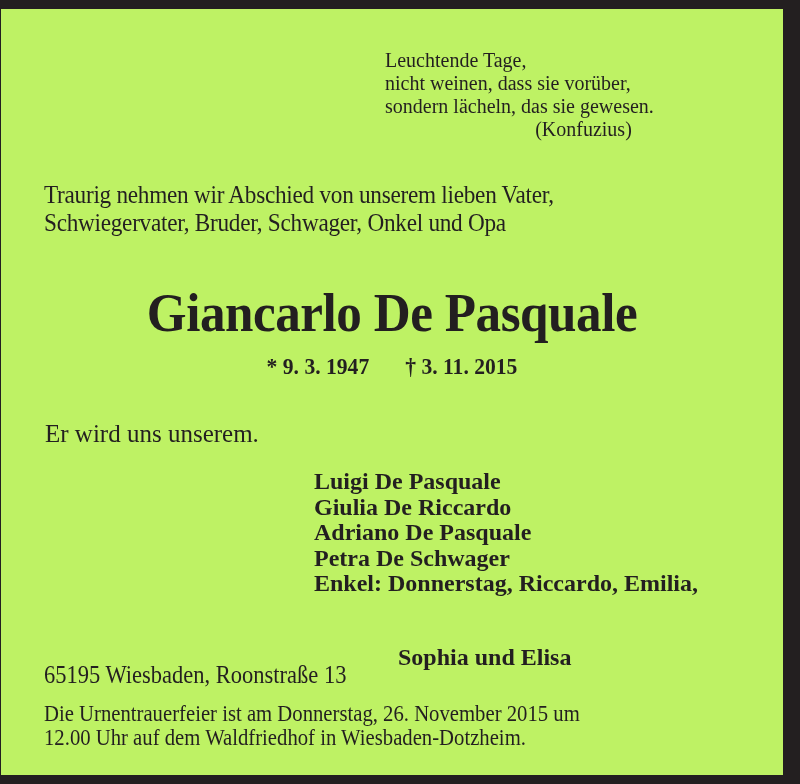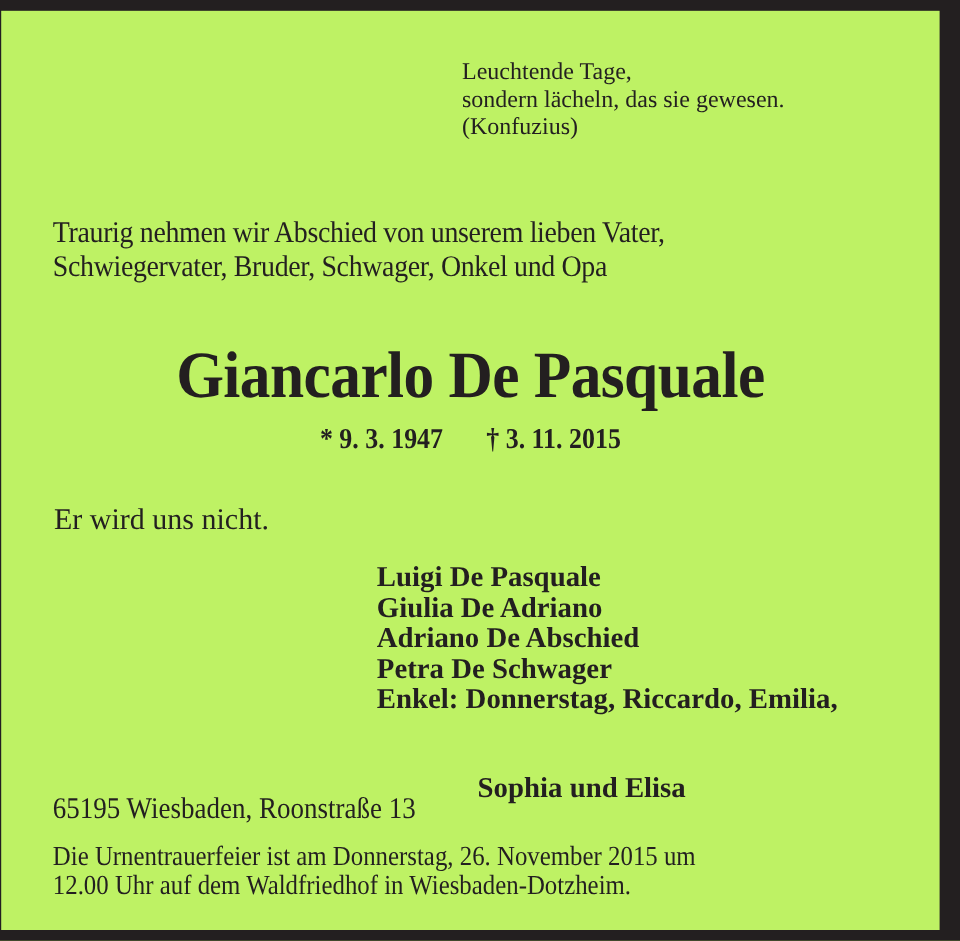--- a/index.html
+++ b/index.html
@@ -1,57 +1,58 @@
 <!DOCTYPE html>
 <html><head>
 <meta charset="utf-8">
 <style>
   html, body { margin:0; padding:0; }
   body { width:800px; height:784px; background:#231f20; position:relative; overflow:hidden; }
   .card { position:absolute; left:1px; top:9px; width:782px; height:766px; background:#bef264; color:#231f20; font-family:"Liberation Serif", serif; }
   .quote { position:absolute; left:384px; top:40px; font-size:20px; line-height:23px; }
-  .quote .attr { display:block; padding-right:22px; }
+  .quote .attr { display:block; text-align:right; padding-right:22px; }
   .intro { position:absolute; left:43px; top:172px; font-size:25px; line-height:28px; letter-spacing:-0.3px; transform:scaleX(0.93); transform-origin:left top; }
   .name { position:absolute; left:0; width:782px; top:274px; text-align:center; font-weight:bold; font-size:55px; line-height:60px; letter-spacing:-0.5px; transform:scaleX(0.93); }
   .dates { position:absolute; left:0; width:782px; top:343px; text-align:center; font-weight:bold; font-size:24px; line-height:28px; transform:scaleX(0.9); }
   .dates span { display:inline-block; }
   .dates .gap { width:40px; }
   .farewell { position:absolute; left:44px; top:410px; font-size:25px; line-height:30px; }
   .family { position:absolute; left:313px; top:460px; font-weight:bold; font-size:24px; line-height:25.5px; }
   .family .indent { padding-left:84px;margin-top:48px; }
   .address { position:absolute; left:43px; top:652px; font-size:25px; line-height:28px; transform:scaleX(0.9); transform-origin:left top; }
   .ceremony { position:absolute; left:43px; top:693px; font-size:23px; line-height:24px; transform:scaleX(0.9); transform-origin:left top; width:770px; }
 </style>
 </head>
 <body>
 
 <div class="card">
   <div class="quote">
     <div>Leuchtende Tage,</div>
+    <div>nicht weinen, dass sie vorüber,</div>
     <div>sondern lächeln, das sie gewesen.</div>
     <span class="attr">(Konfuzius)</span>
   </div>
 
   <div class="intro">
     <div>Traurig nehmen wir Abschied von unserem lieben Vater,</div>
     <div>Schwiegervater, Bruder, Schwager, Onkel und Opa</div>
   </div>
 
   <div class="name">Giancarlo De Pasquale</div>
 
   <div class="dates">
     <span>* 9. 3. 1947</span><span class="gap"></span><span>† 3. 11. 2015</span>
   </div>
 
-  <div class="farewell">Er wird uns nicht.</div>
+  <div class="farewell">Er wird uns unserem.</div>
 
   <div class="family">
     <div>Luigi De Pasquale</div>
-    <div>Giulia De Adriano</div>
-    <div>Adriano De Abschied</div>
+    <div>Giulia De Riccardo</div>
+    <div>Adriano De Pasquale</div>
     <div>Petra De Schwager</div>
     <div>Enkel: Donnerstag, Riccardo, Emilia,</div>
     <div class="indent">Sophia und Elisa</div>
   </div>
 
   <div class="address">65195 Wiesbaden, Roonstraße 13</div>
 
   <div class="ceremony">
     <div>Die Urnentrauerfeier ist am Donnerstag, 26. November 2015 um</div>
     <div>12.00 Uhr auf dem Waldfriedhof in Wiesbaden-Dotzheim.</div>

